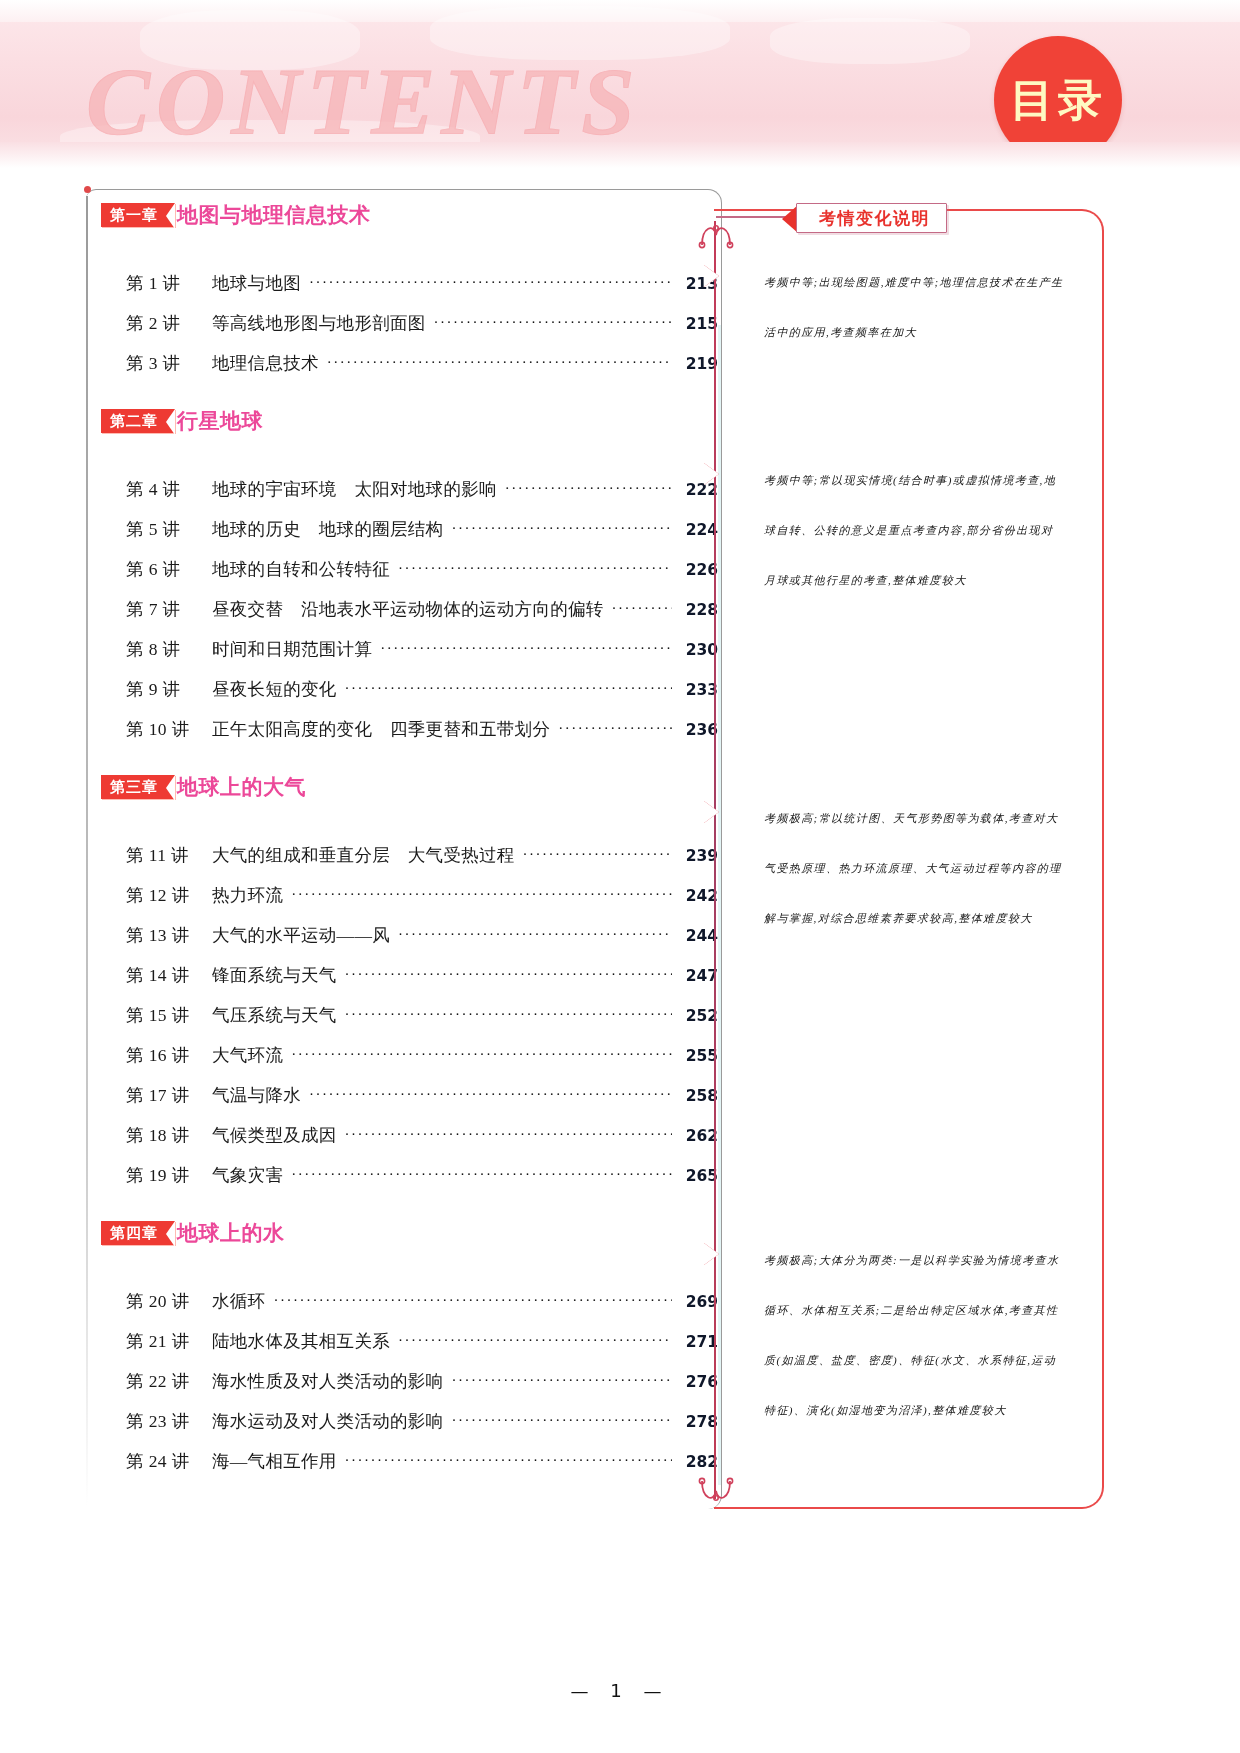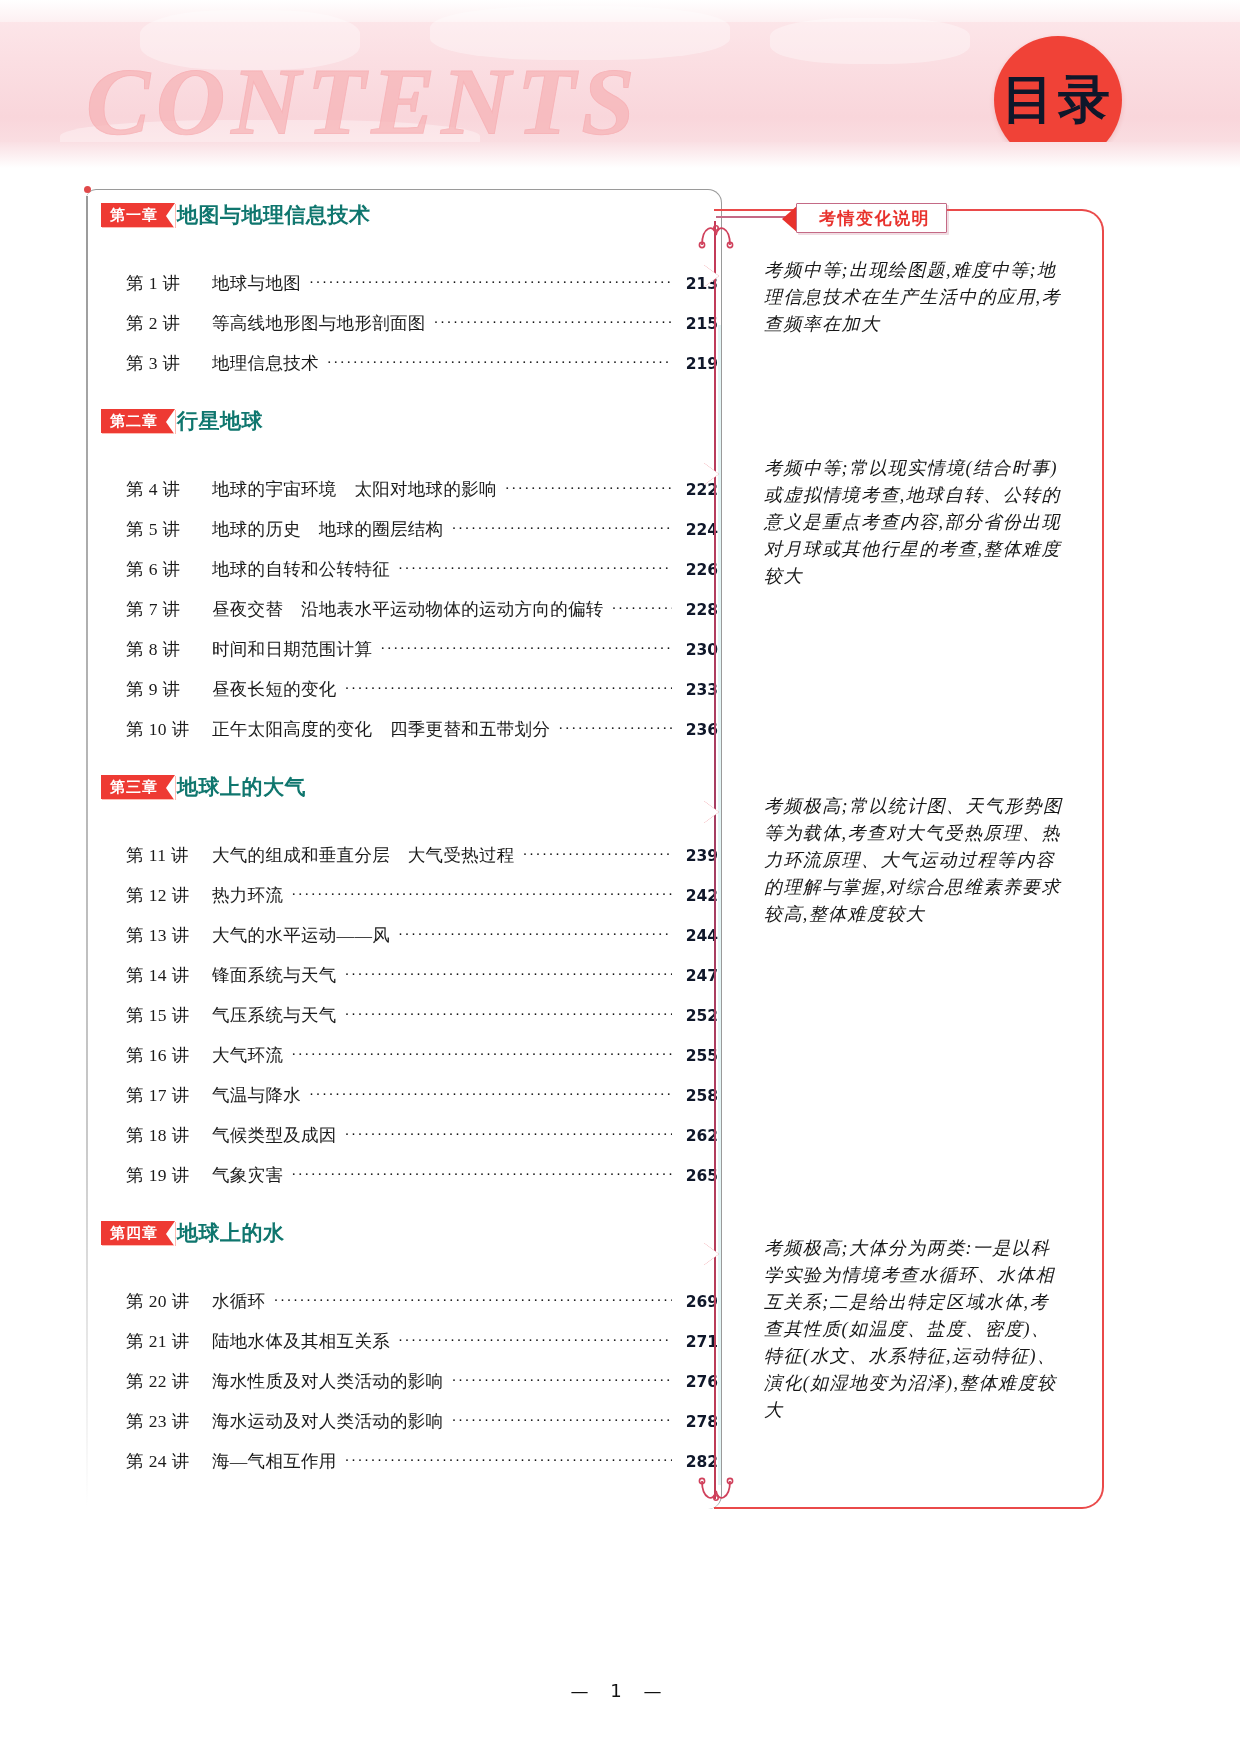--- a/index.html
+++ b/index.html
@@ -41,21 +41,21 @@
     user-select:none;
   }
   .mulu-badge{
     position:absolute;right:118px;top:36px;
     width:128px;height:128px;border-radius:50%;
     background:#f04237;
     display:flex;align-items:center;justify-content:center;
     box-shadow:0 2px 5px rgba(180,40,30,.16);
   }
   .mulu-badge span{
-    color:#0f172a;font-size:52px;font-weight:700;letter-spacing:4px;
+    color:#fef9c3;font-size:44px;font-weight:700;letter-spacing:4px;
     font-family:"DejaVu Sans","Liberation Sans",sans-serif;
   }
 
   
   .toc-frame{
     position:absolute;left:86px;top:189px;
     width:636px;height:1320px;
     border:1.6px solid #9a9a9a;
     border-top-left-radius:10px;
     border-top-right-radius:14px;
@@ -95,21 +95,21 @@
   }
   .chapter-tag:after{
     content:"";position:absolute;right:-0px;top:0;
     width:0;height:0;
     border-top:13px solid transparent;
     border-bottom:13px solid transparent;
     border-right:9px solid #ffffff;
   }
   .chapter-title{
     font-family:"DejaVu Sans","Liberation Sans",sans-serif;
-    font-size:21px;font-weight:700;color:#0f766e;
+    font-size:21px;font-weight:700;color:#ec4899;
     letter-spacing:.5px;
   }
 
   .entry{
     display:flex;align-items:baseline;
     font-size:17.5px;color:#1a1a1a;
     height:40px;
     padding-left:28px;
     font-family:"Liberation Serif","DejaVu Serif",serif;
   }
@@ -202,22 +202,22 @@
   }
   .ribbon-line{
     position:absolute;left:-26px;top:11px;width:82px;height:1.6px;
     background:#c46a86;
   }
 
   
   .note{
     position:absolute;left:22px;width:300px;
     font-family:"Liberation Serif","DejaVu Serif",serif;
-    font-size:18px;
-    line-height:27px;
+    font-size:11px;
+    line-height:50px;
     color:#161616;
     letter-spacing:1.4px;
     font-style:italic;
   }
   .note-arrow{
     position:absolute;left:-38px;
     width:0;height:0;
     border-top:11px solid transparent;
     border-bottom:11px solid transparent;
     border-left:15px solid #e0444f;

